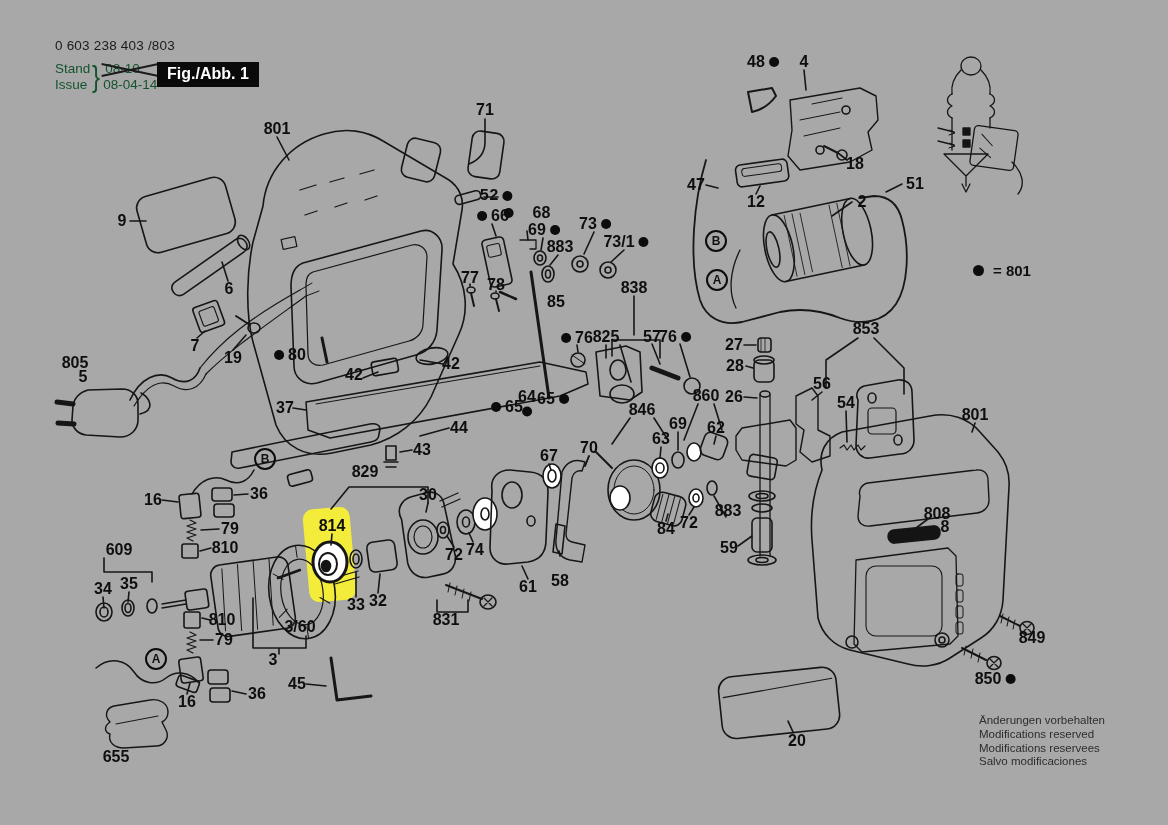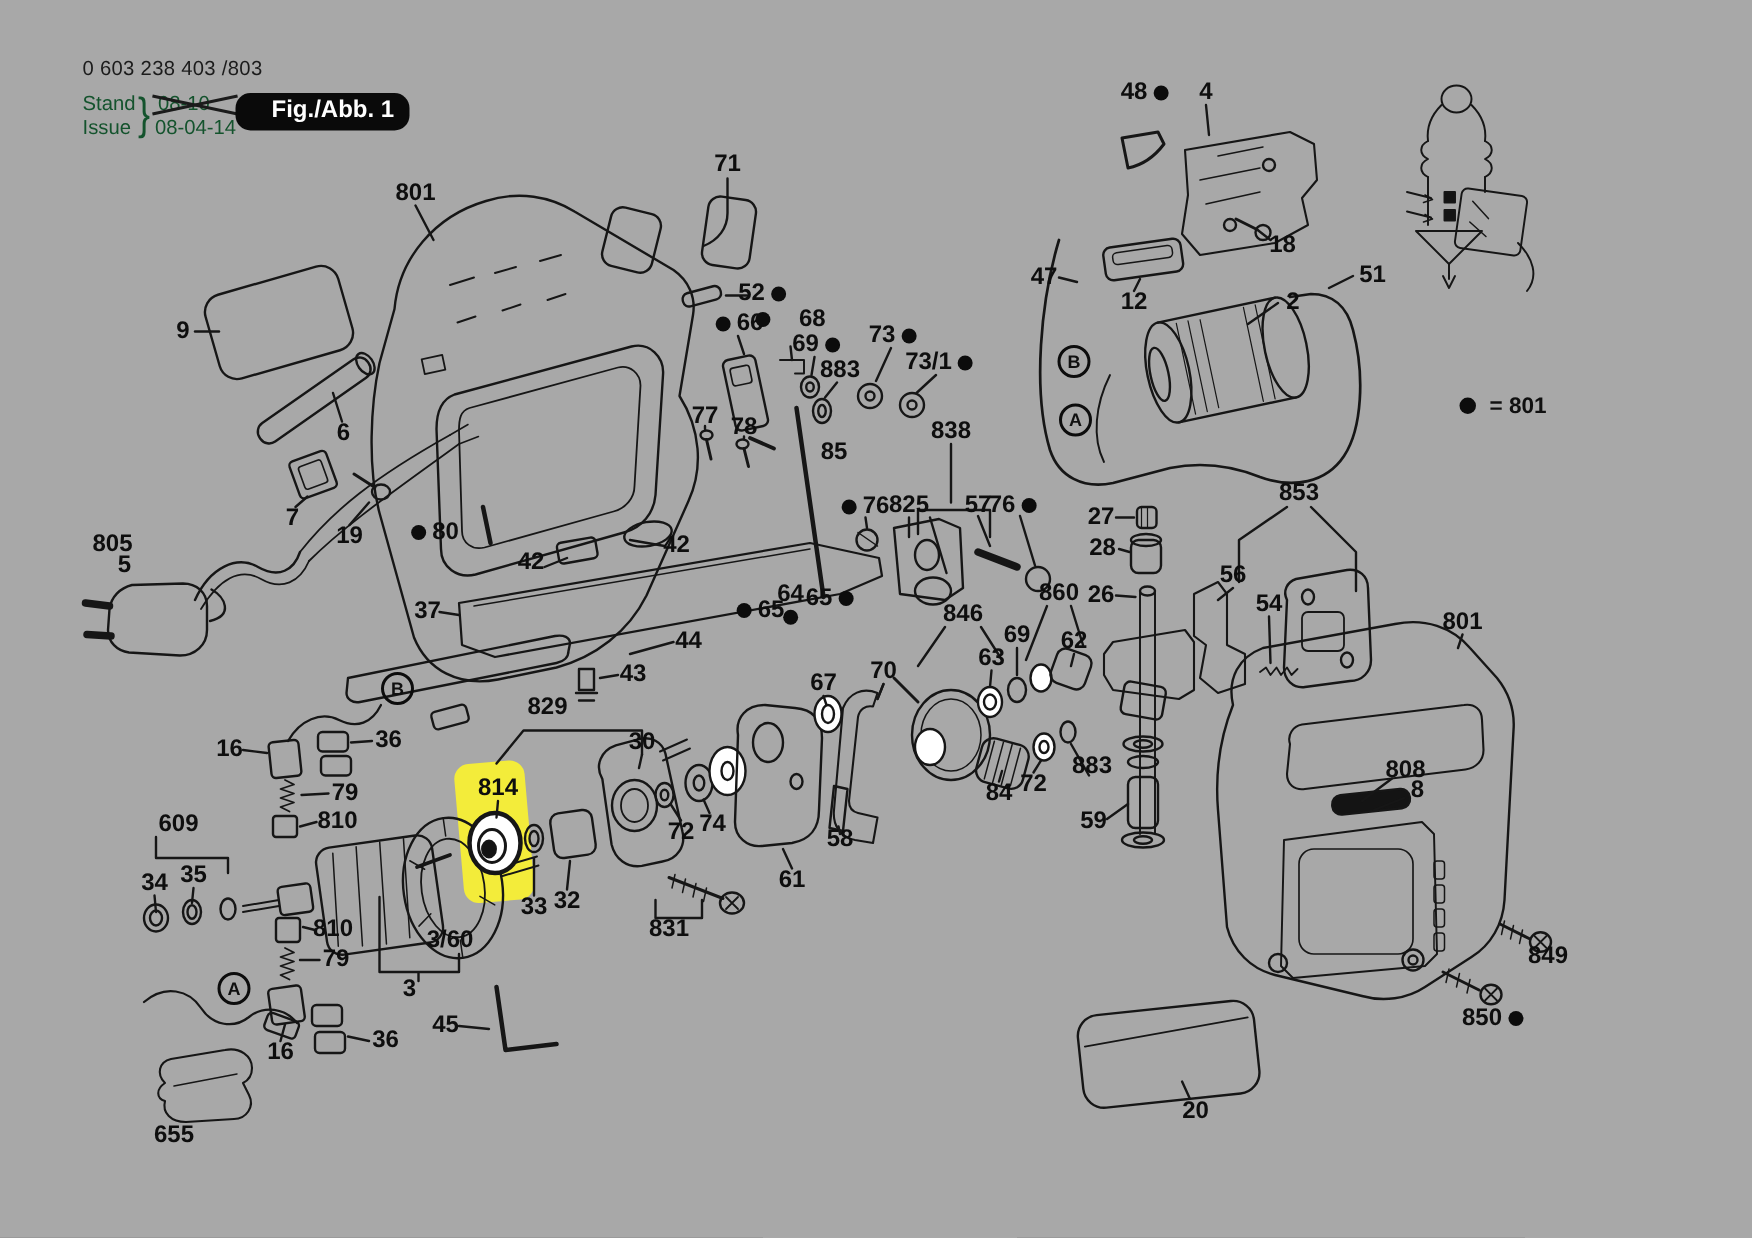--- a/index.html
+++ b/index.html
@@ -10,21 +10,21 @@
   .part-code{left:55px;top:38px;font-size:13.5px;letter-spacing:.2px;color:#1b1b1b;}
   .stand-issue{left:55px;top:60px;display:flex;align-items:center;font-size:13.5px;color:#14532d;}
   .si-col{display:flex;flex-direction:column;line-height:16px;}
   .si-brace{font-size:30px;font-weight:400;margin:0 2px 0 1px;transform:scaleX(.8);}
   .si-dates{display:flex;flex-direction:column;line-height:16px;}
   .xout{position:relative;display:inline-block;padding:0 2px;}
   .xout::before,.xout::after{content:"";position:absolute;left:-2px;right:-2px;top:50%;height:2px;background:#1b1b1b;}
   .xout::before{transform:rotate(12deg);}
   .xout::after{transform:rotate(-12deg);}
   .fig-box{left:157px;top:62px;background:#0a0a0a;color:#ffffff;font-size:16px;font-weight:700;
-           padding:3px 10px 4px 24px;border-radius:10px;}
+           padding:3px 10px 4px 10px;}
   
   .legend{left:973px;top:262px;display:flex;align-items:center;gap:9px;font-weight:700;font-size:15px;}
   .legend .dot{width:11px;height:11px;}
   
   .footer{left:979px;top:714px;font-size:11.5px;line-height:13.8px;color:#2d2d2d;}
   
   #labels-layer{position:absolute;inset:0;z-index:3;}
   .part-label{position:absolute;transform:translate(-50%,-50%);display:flex;align-items:center;gap:4px;
               font-weight:700;font-size:16px;white-space:nowrap;color:#0e0e0e;}
   .part-label.dot-below{flex-direction:column;gap:1px;}
@@ -54,20 +54,26 @@
       <span>08-04-14</span>
     </div>
   </div>
   <div class="abs fig-box">Fig./Abb. 1</div>
 
   <div class="abs legend">
     <span class="dot"></span>
     <span>= 801</span>
   </div>
 
+  <div class="abs footer">
+    <div>Änderungen vorbehalten</div>
+    <div>Modifications reserved</div>
+    <div>Modifications reservees</div>
+    <div>Salvo modificaciones</div>
+  </div>
 
   <div class="abs highlight"></div>
 
   <svg class="art" width="1168" height="825" viewBox="0 0 1168 825">
   <g stroke="#161616" fill="none" stroke-width="1.6" stroke-linecap="round" stroke-linejoin="round">
 
     <g>
       <path d="M263,206 C266,172 290,144 324,134 C346,127 367,131 383,141 L449,180 C459,187 464,198 462,210 L453,264 C467,286 469,312 459,334 L431,397 C419,421 397,438 371,445 L332,453 C306,458 285,447 276,425 L253,342 C245,312 247,270 253,242 Z"></path>
       <path d="M303,263 L421,231 C433,228 443,238 442,250 L437,330 C436,342 428,352 416,355 L317,383 C305,386 294,378 294,366 L291,286 C291,274 295,266 303,263 Z"></path>
       <path stroke-width="1.2" d="M313,272 L412,245 C420,243 427,249 427,257 L423,324 C423,332 417,339 409,341 L323,365 C315,367 308,362 308,354 L306,287 C306,279 307,274 313,272 Z"></path>
@@ -403,21 +409,21 @@
   <div id="labels-layer">
       <div class="part-label" style="left: 277px; top: 129px;">
         <span>801</span>
       </div>
       <div class="part-label" style="left: 485px; top: 110px;">
         <span>71</span>
       </div>
       <div class="part-label" style="left: 122px; top: 221px;">
         <span>9</span>
       </div>
-      <div class="part-label" style="left: 508px; top: 196px;">
+      <div class="part-label" style="left: 496px; top: 196px; font-family: Liberation Mono, monospace;">
         <span>52</span>
         <span class="dot"></span>
       </div>
       <div class="part-label" style="left: 493px; top: 216px;">
         <span class="dot"></span>
         <span>66</span>
       </div>
       <div class="part-label" style="left: 527px; top: 213px; gap: 19px;">
         <span class="dot"></span>
         <span>68</span>
@@ -583,21 +589,21 @@
       </div>
       <div class="part-label" style="left: 378px; top: 601px;">
         <span>32</span>
       </div>
       <div class="part-label" style="left: 454px; top: 555px;">
         <span>72</span>
       </div>
       <div class="part-label" style="left: 475px; top: 550px;">
         <span>74</span>
       </div>
-      <div class="part-label" style="left: 560px; top: 560px; justify-content: flex-end;">
+      <div class="part-label" style="left: 560px; top: 581px; justify-content: flex-end;">
         <span>58</span>
       </div>
       <div class="part-label" style="left: 528px; top: 587px;">
         <span>61</span>
       </div>
       <div class="part-label" style="left: 666px; top: 529px;">
         <span>84</span>
       </div>
       <div class="part-label" style="left: 689px; top: 523px;">
         <span>72</span>

